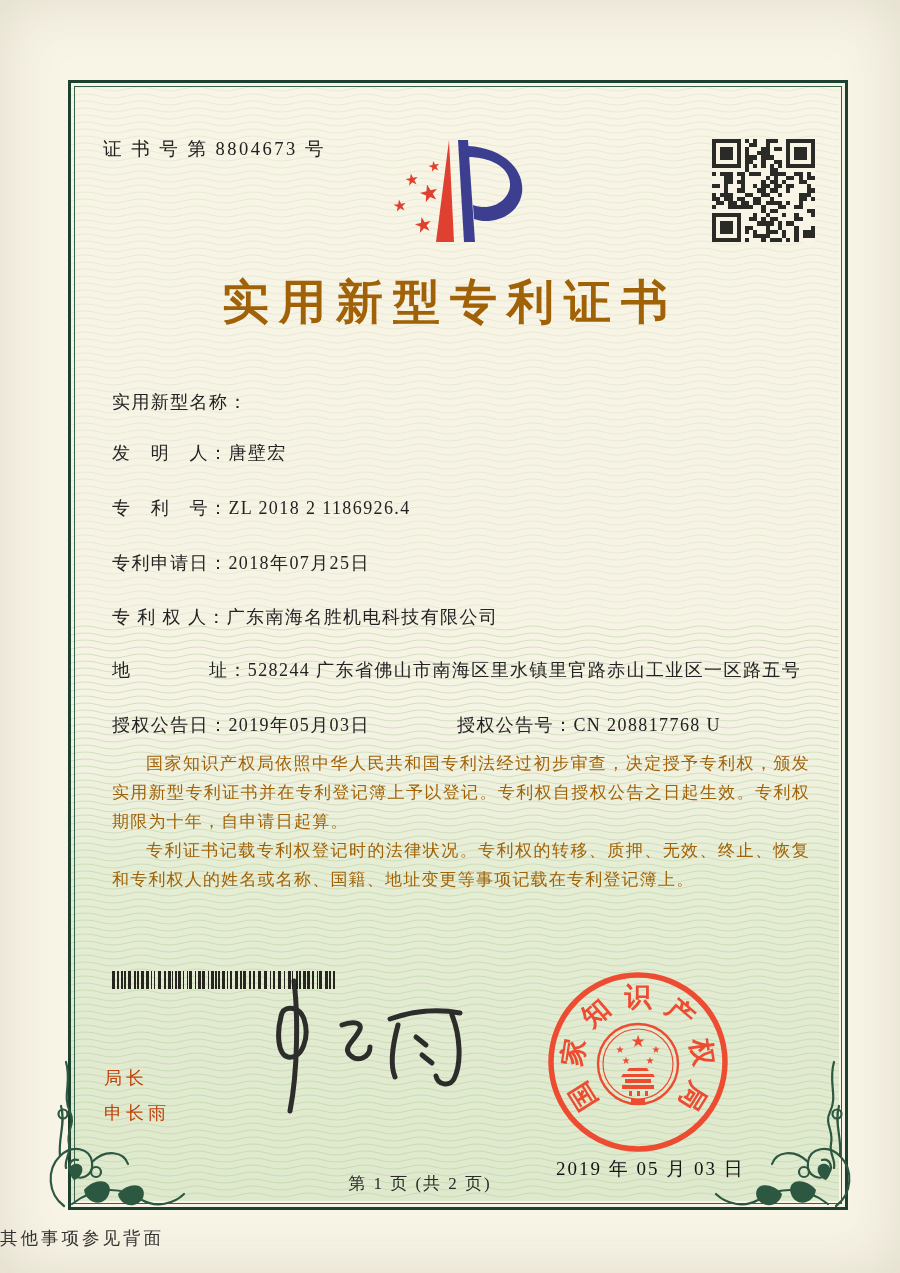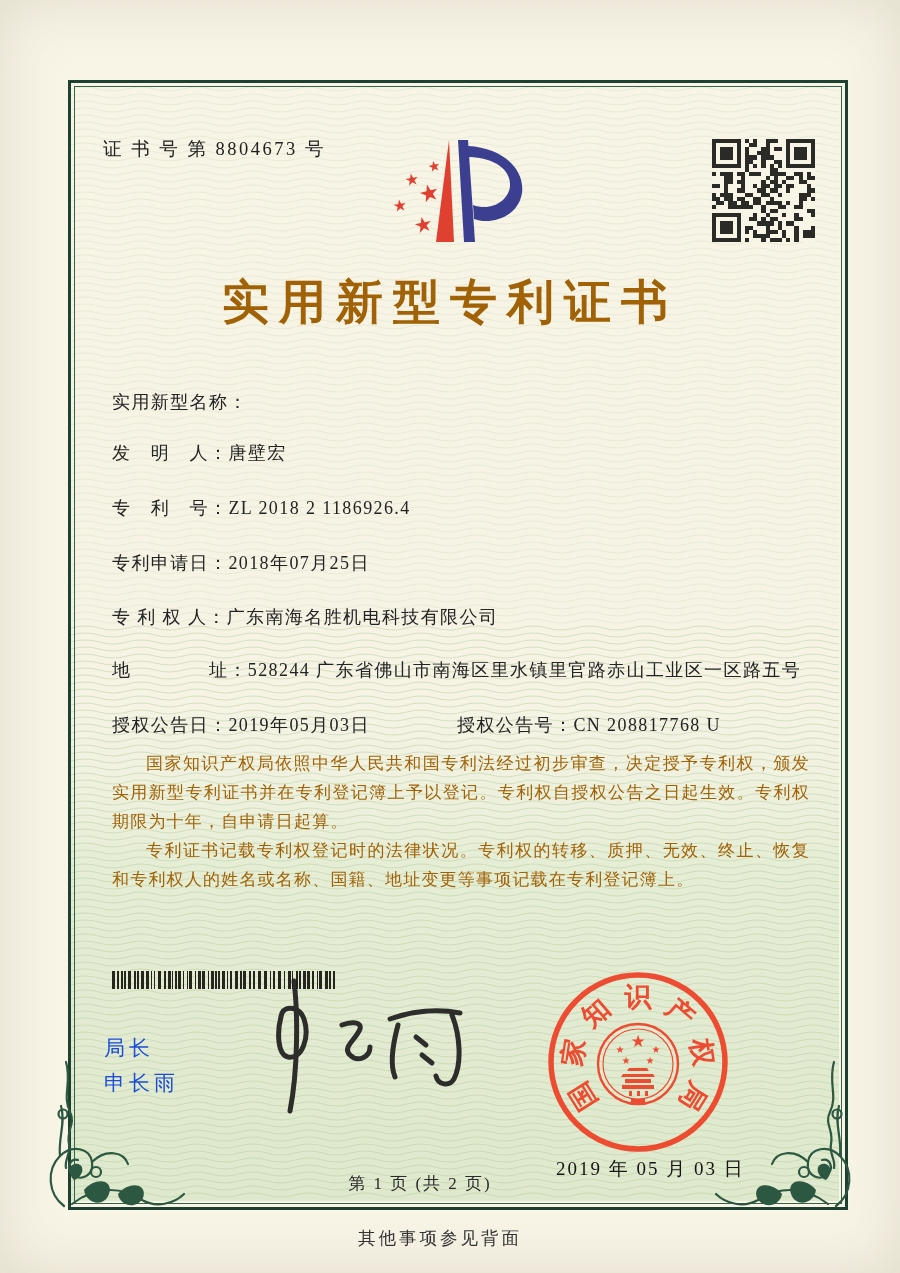--- a/index.html
+++ b/index.html
@@ -29,27 +29,27 @@
   .fvalue{flex:1 1 auto;max-width:575px;}
   .double{display:block;}
   .pair{position:absolute;top:0;display:flex;white-space:nowrap;}
   .pair.p1{left:0;}
   .pair.p2{left:345px;}
   .para{left:112px;width:698px;font-size:17px;letter-spacing:1.2px;line-height:29px;
         text-indent:2em;color:#a16207;text-align:justify;}
   .barcode{left:112px;top:971px;width:232px;height:18px;font-size:0;}
   .barcode i{display:inline-block;height:100%;background:#26261f;vertical-align:top;}
   .sig-label{left:104px;font-family:"Liberation Sans","DejaVu Sans",sans-serif;
-             font-size:21px;letter-spacing:4px;color:#1d4ed8;}
+             font-size:18px;letter-spacing:4px;color:#c2410c;margin-top:32px;}
   .signature{left:238px;top:975px;width:240px;height:145px;}
   .seal{left:543px;top:966px;width:190px;height:190px;opacity:.93;z-index:6;}
   .seal-char{font-size:27px;font-weight:700;fill:#ee4126;font-family:"Liberation Serif",serif;}
   .seal-date{left:556px;top:1156px;font-size:19px;letter-spacing:2px;color:#151515;z-index:7;}
   .page-num{left:0;top:1172px;width:840px;text-align:center;font-size:17px;letter-spacing:2px;color:#2b2b2b;}
-  .back-note{left:0;top:1226px;width:880px;text-align:center;font-size:17.5px;letter-spacing:3px;color:#333;}
+  .back-note{left:0;top:1226px;width:880px;text-align:left;font-size:17.5px;letter-spacing:3px;color:#333;}
 </style>
 </head>
 <body>
 
 <div class="page">
 
   <div class="waves">
     <svg id="waves-svg" width="768" height="1118" viewBox="0 0 768 1118" xmlns="http://www.w3.org/2000/svg">
       <defs>
         <linearGradient id="tint" x1="0" y1="0" x2="0" y2="1">

